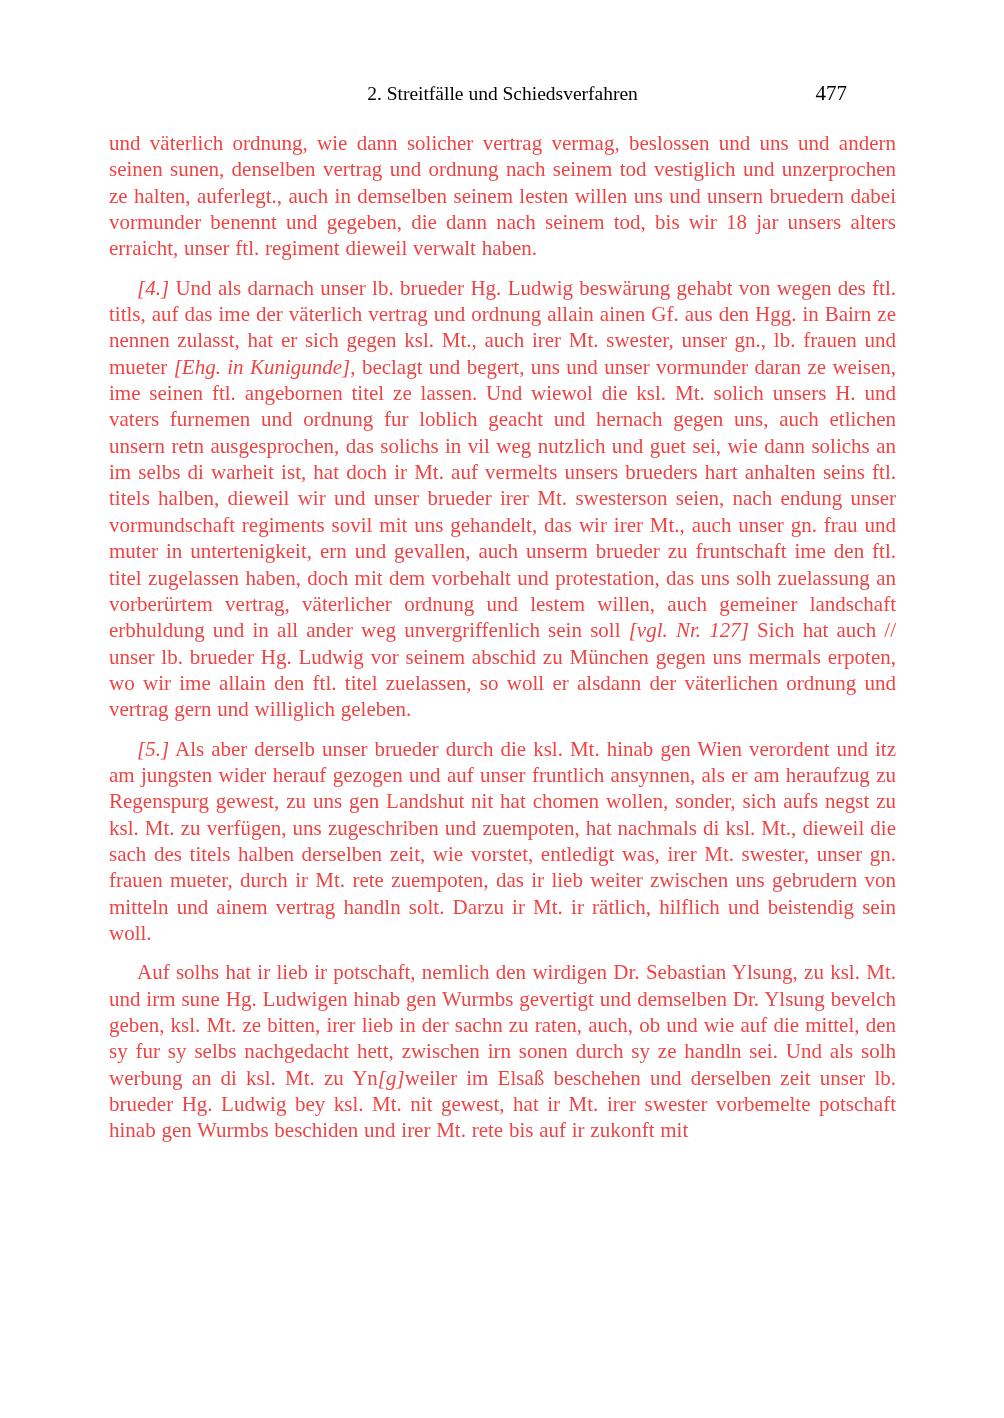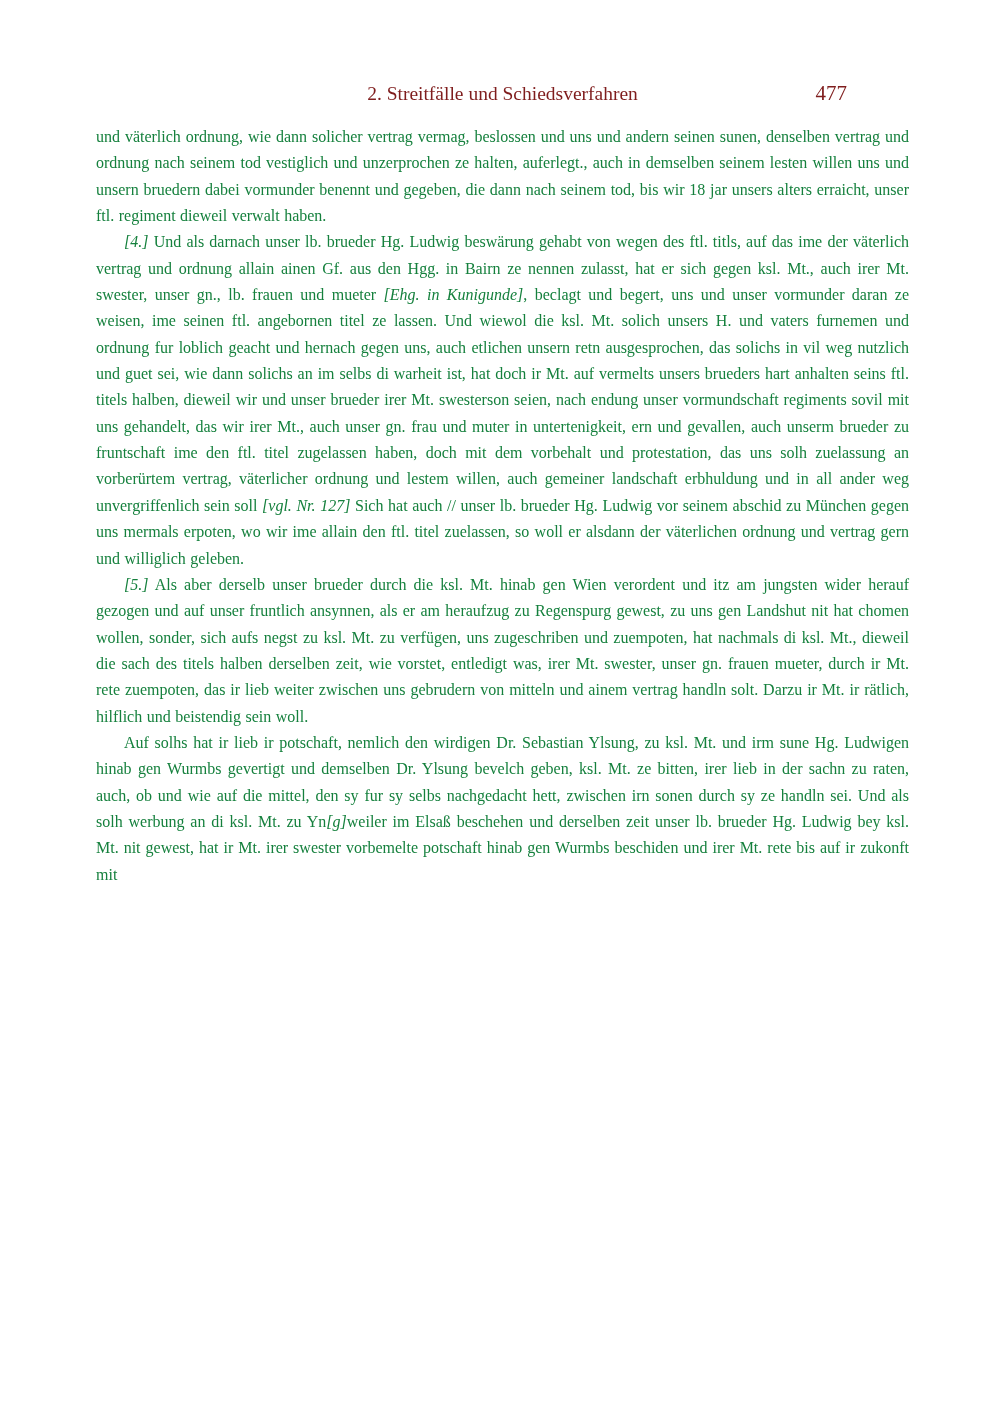--- a/index.html
+++ b/index.html
@@ -24,36 +24,36 @@
     left: 96px;
     top: 82px;
     width: 813px;
     color: #1c1c1c;
   }
   .running-header {
     position: relative;
     text-align: center;
     font-size: 19.5px;
     line-height: 24px;
-    margin-bottom: 18px;
-    color: #7f1d1d;
+    margin-bottom: 24px;
+    color: #000000;
   }
   .running-header .page-number {
     position: absolute;
     right: 62px;
     top: -1px;
     font-size: 21px;
   }
   .body-text p {
-    margin: 0;
-    font-size: 16px;
+    margin: 13px;
+    font-size: 21px;
     line-height: 26.35px;
     text-align: justify;
     text-indent: 28px;
-    color: #15803d;
+    color: #ef4444;
     word-spacing: 0.5px;
   }
   .body-text p.no-indent {
     text-indent: 0;
   }
   .it {
     font-style: italic;
   }
 </style>
 </head>

